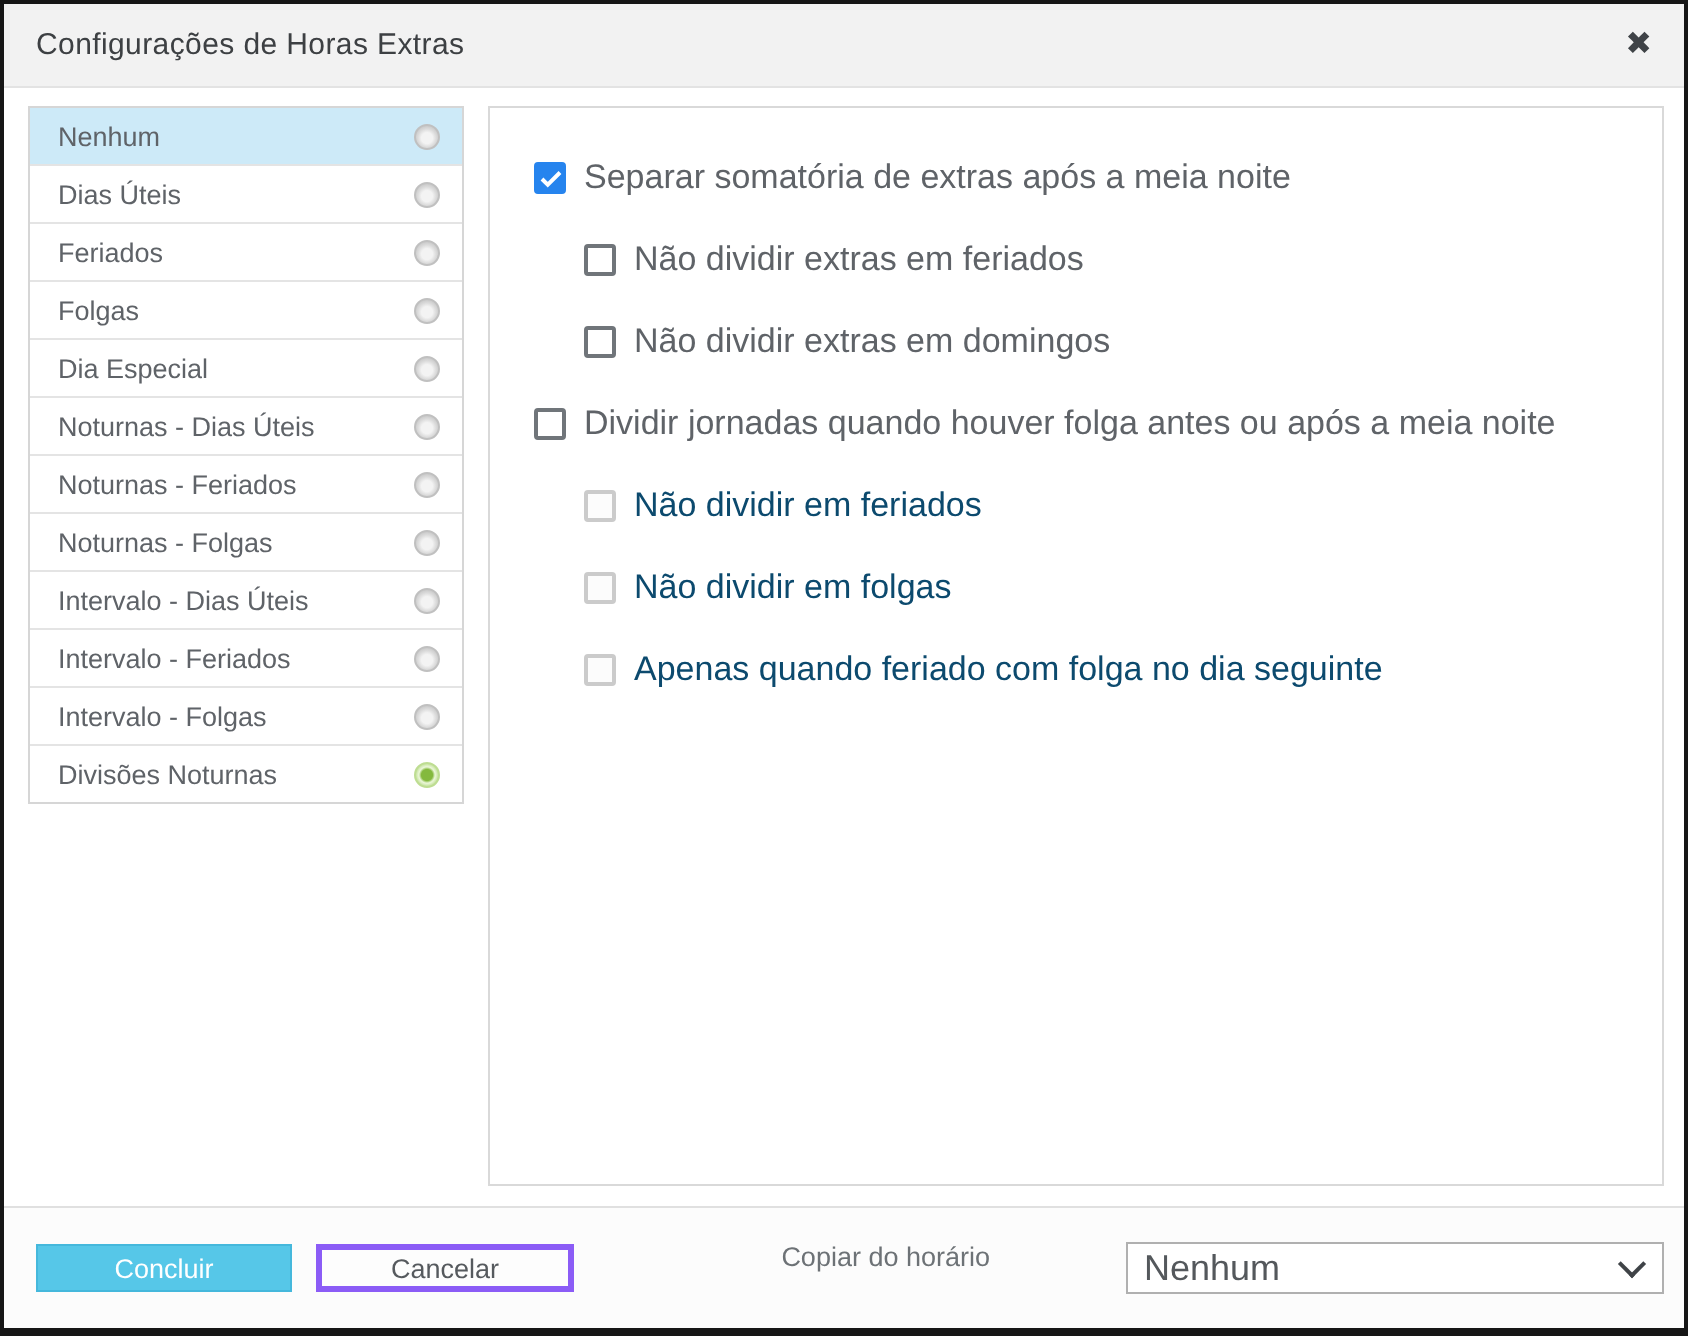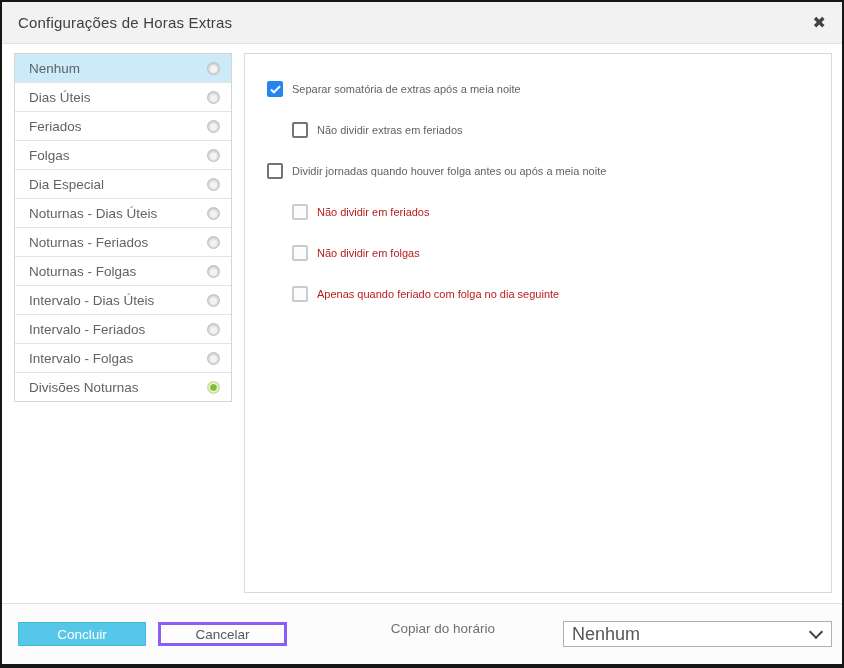--- a/index.html
+++ b/index.html
@@ -25,22 +25,22 @@
 
   
   .panel{flex:1;border:1px solid #d9d9d9;background:#fff;margin-bottom:10px;padding:26px 20px 0 22px;box-sizing:border-box;}
   .cb-row{display:flex;align-items:center;margin-bottom:23px;height:18px;cursor:pointer;}
   .cb-row.level-1{margin-left:25px;}
   .cb-box{width:16px;height:16px;box-sizing:border-box;border:2px solid #70757a;border-radius:2px;background:#fff;margin-right:9px;flex:none;display:flex;align-items:center;justify-content:center;}
   .cb-box svg{display:none;}
   .cb-row.checked .cb-box{background:var(--accent-blue,#2684ee);border-color:var(--accent-blue,#2684ee);}
   .cb-row.checked .cb-box svg{display:block;}
   .cb-row.disabled .cb-box{border-color:#cbcbcb;background:#fcfcfc;}
-  .cb-label{font-size:11px;color:#5f6368;}
-  .cb-row.disabled .cb-label{color:#b91c1c;}
+  .cb-label{font-size:17px;color:#5f6368;}
+  .cb-row.disabled .cb-label{color:#0c4a6e;}
 
   
   .footer{flex:none;height:61px;border-top:1px solid #e0e0e0;background:#fcfcfc;display:flex;align-items:center;padding:0 10px 0 16px;box-sizing:border-box;}
   .btn{height:24px;font-size:13.5px;cursor:pointer;font-family:inherit;box-sizing:border-box;}
   .btn-primary{width:128px;background:var(--primary-btn,#56c7e8);border:1px solid #45b8dc;color:#fff;margin-right:12px;}
   .btn-secondary{width:129px;background:#fdfdfd;border:3px solid #8b5cf6;color:#565a5e;}
   .copy-group{margin-left:auto;display:flex;align-items:flex-start;gap:38px;}
   .copy-label{font-size:13.5px;color:#6d7276;margin-right:30px;}
   .select-wrap{position:relative;width:269px;height:26px;}
   .select-wrap select{width:100%;height:100%;-webkit-appearance:none;appearance:none;border:1px solid #b0b0b0;border-radius:0;background:#fff;padding:0 28px 0 8px;font-size:18px;color:#54585c;font-family:inherit;cursor:pointer;}
@@ -113,20 +113,24 @@
             <svg width="11" height="9" viewBox="0 0 12 10">
               <path d="M1 5l3.2 3.2L11 1.4" stroke="#fff" stroke-width="2.2" fill="none"></path>
             </svg>
           </span>
     <span class="cb-label">Separar somatória de extras após a meia noite</span>
   </div>
         <div class="cb-row level-1">
     <span class="cb-box"></span>
     <span class="cb-label">Não dividir extras em feriados</span>
   </div>
+        <div class="cb-row level-1">
+    <span class="cb-box"></span>
+    <span class="cb-label">Não dividir extras em domingos</span>
+  </div>
         <div class="cb-row level-0">
     <span class="cb-box"></span>
     <span class="cb-label">Dividir jornadas quando houver folga antes ou após a meia noite</span>
   </div>
         <div class="cb-row level-1 disabled">
     <span class="cb-box"></span>
     <span class="cb-label">Não dividir em feriados</span>
   </div>
         <div class="cb-row level-1 disabled">
     <span class="cb-box"></span>

